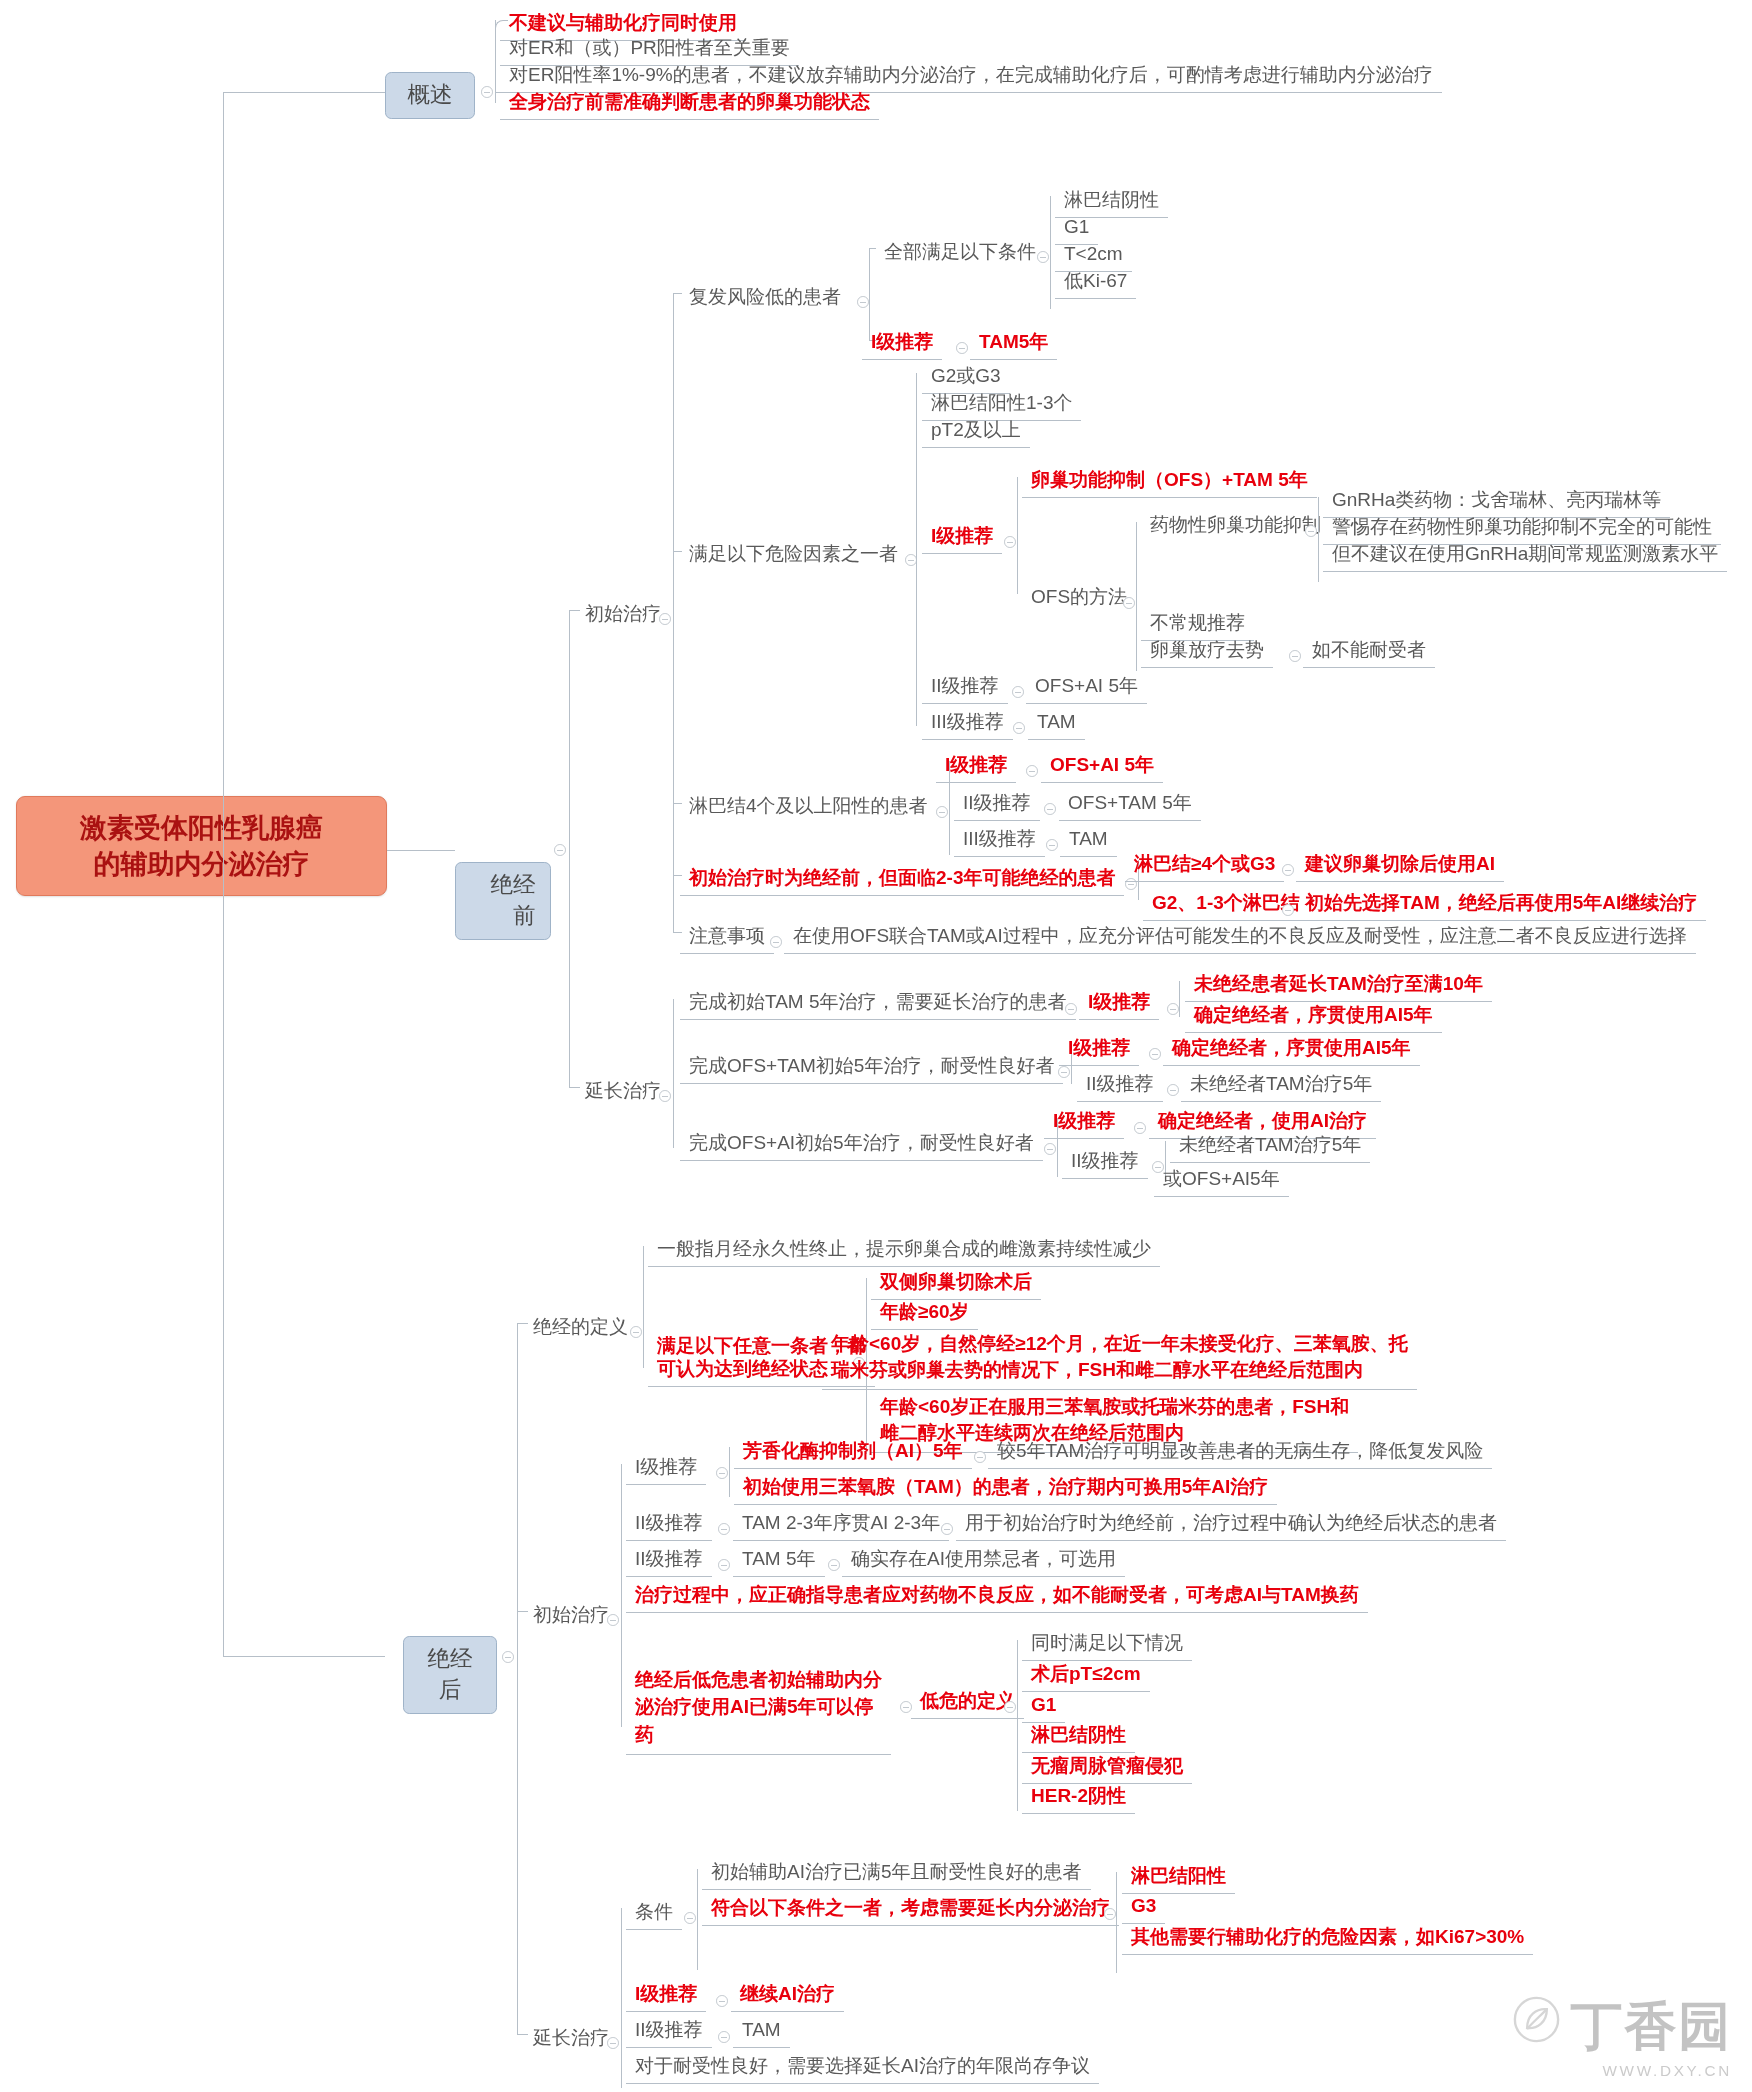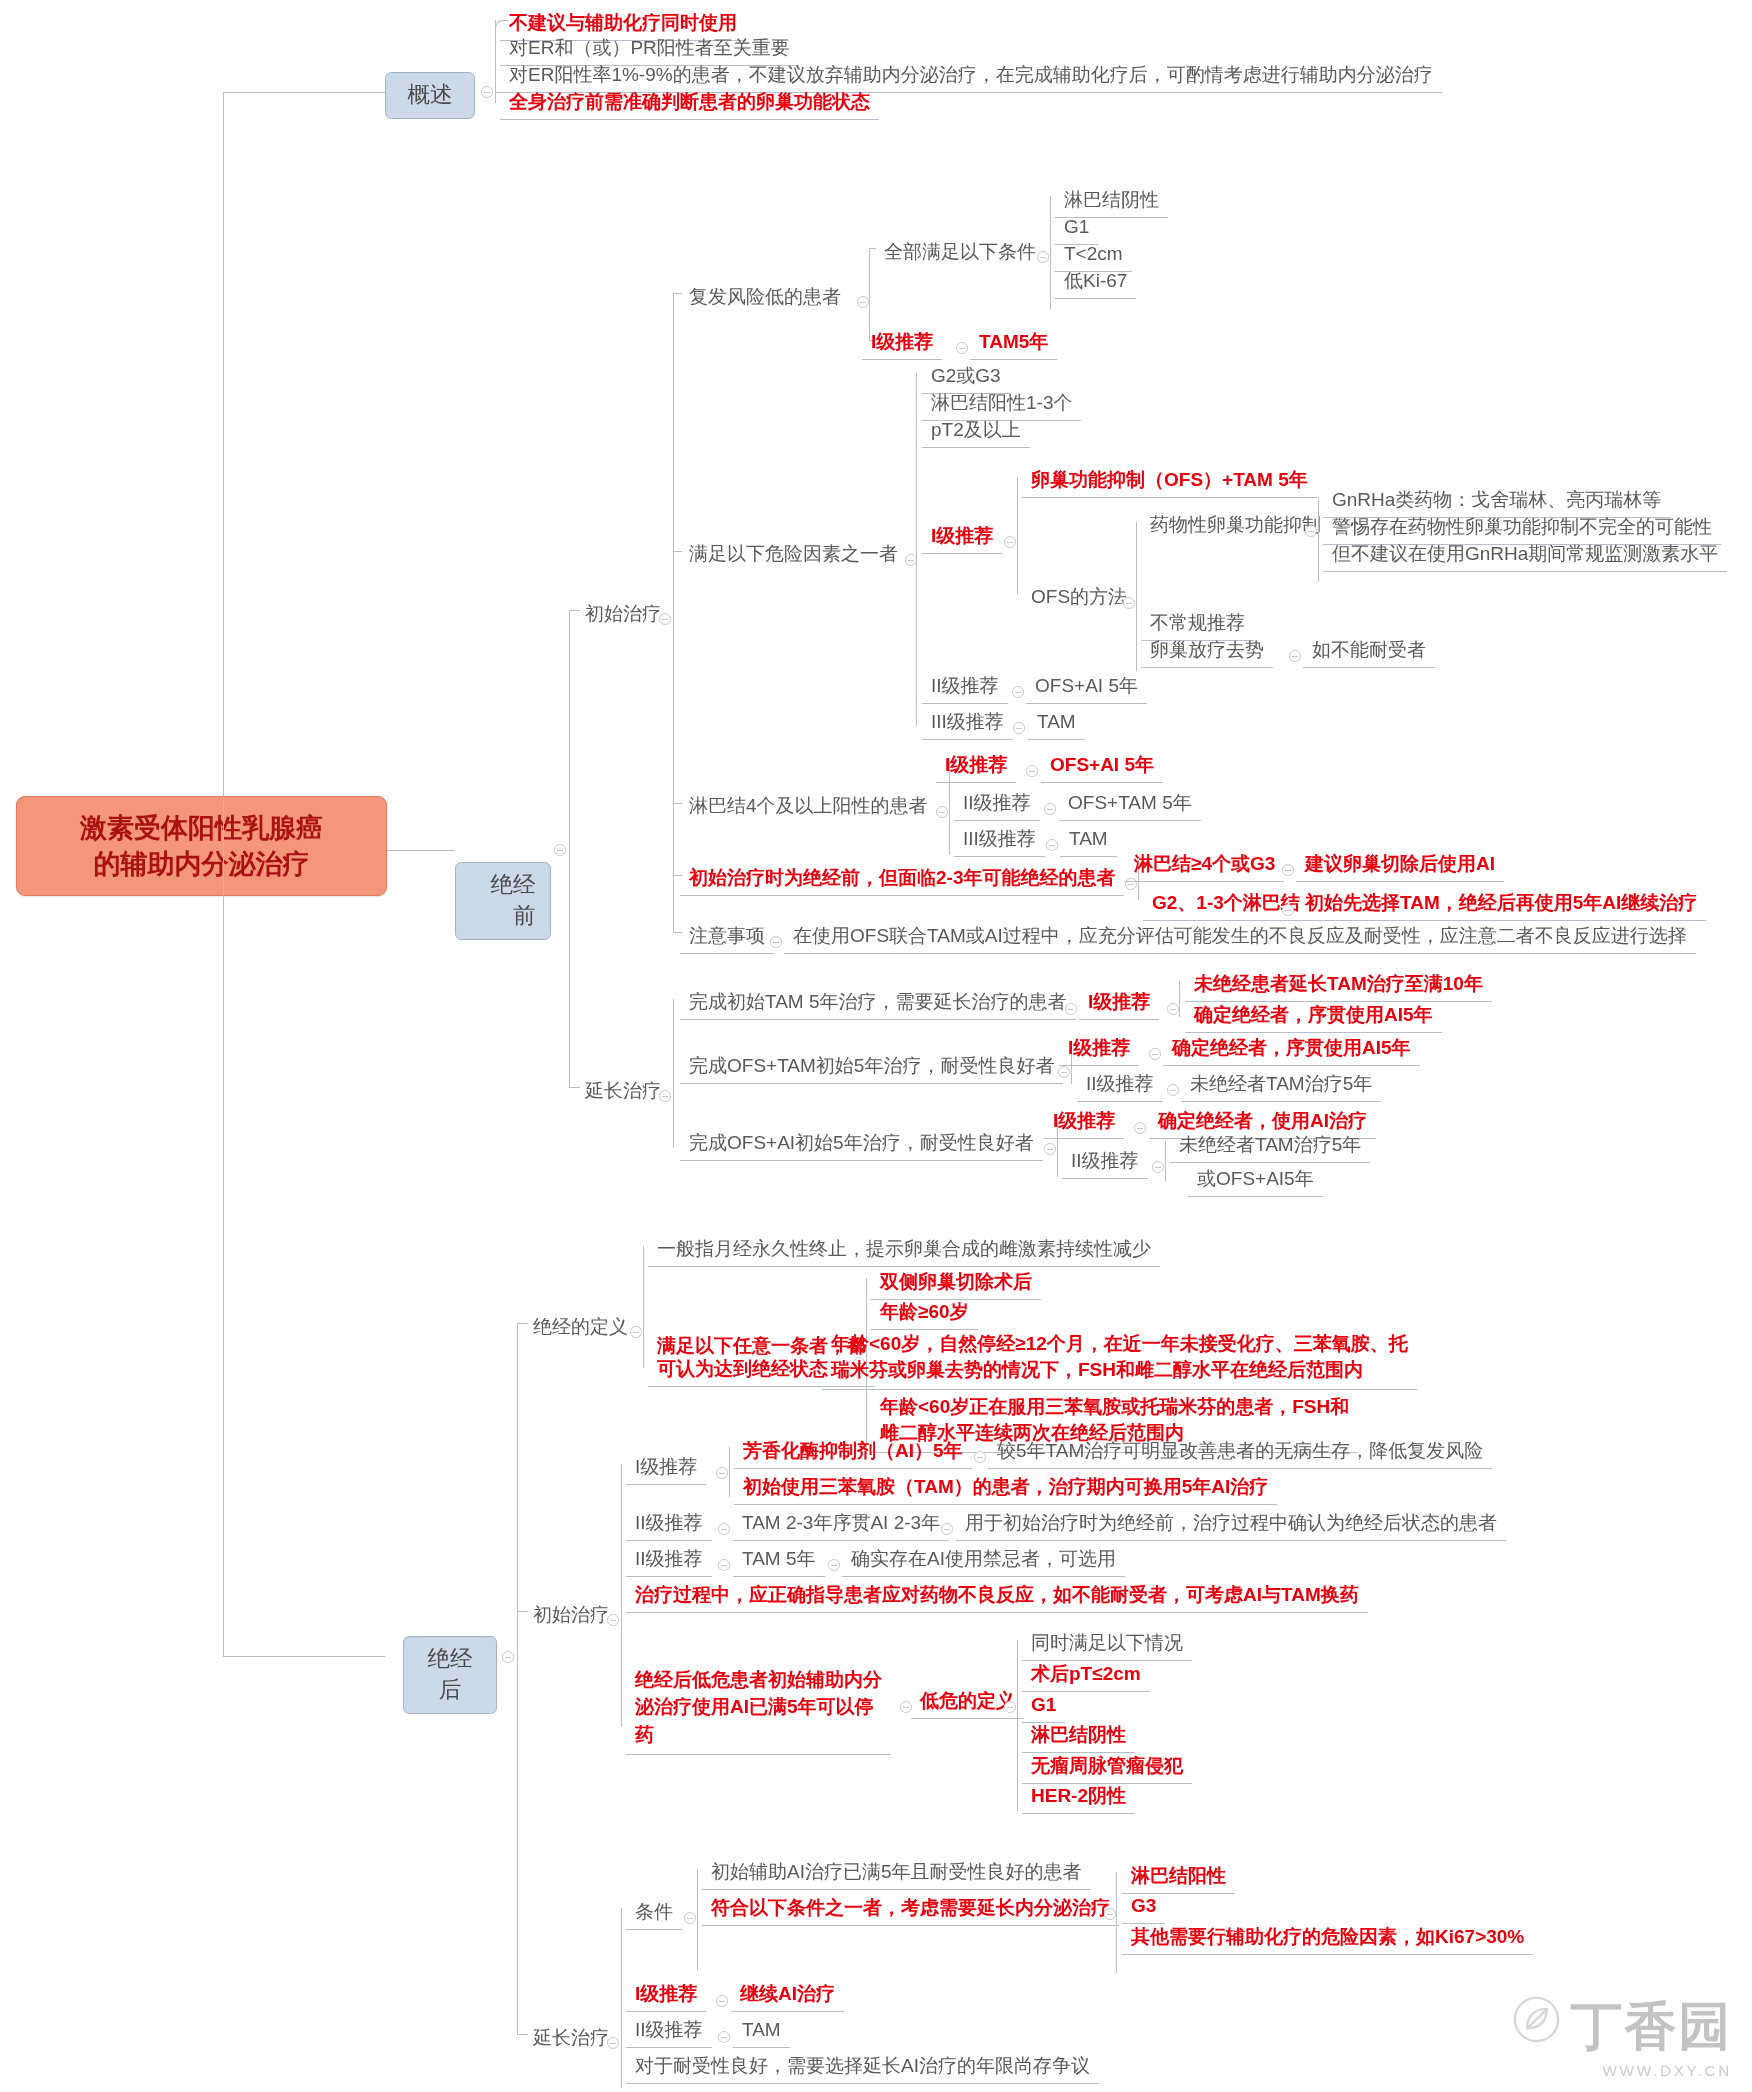--- a/index.html
+++ b/index.html
@@ -359,21 +359,21 @@
   <span>确定绝经者，使用AI治疗</span>
 </div>
 <div class="node ul" style="position:absolute; left:1062px; top:1145px;">
   <span>II级推荐</span>
 </div>
 <span class="knob" style="left:1152px; top:1161px;"></span>
 <div class="v-line" style="left:1165px; top:1141px; height:40px;"></div>
 <div class="node ul" style="position:absolute; left:1170px; top:1129px;">
   <span>未绝经者TAM治疗5年</span>
 </div>
-<div class="node ul" style="position:absolute; left:1188px; top:1163px;">
+<div class="node ul" style="position:absolute; left:1154px; top:1163px;">
   <span>或OFS+AI5年</span>
 </div>
 
 <div class="v-line" style="left:223px; top:850px; height:806px;"></div>
 <div class="h-line" style="left:223px; top:1656px; width:162px;"></div>
 <div class="pill" style="left:403px; top:1636px; width:94px;">
   <span>绝经后</span>
 </div>
 <span class="knob" style="left:502px; top:1651px;"></span>
 

